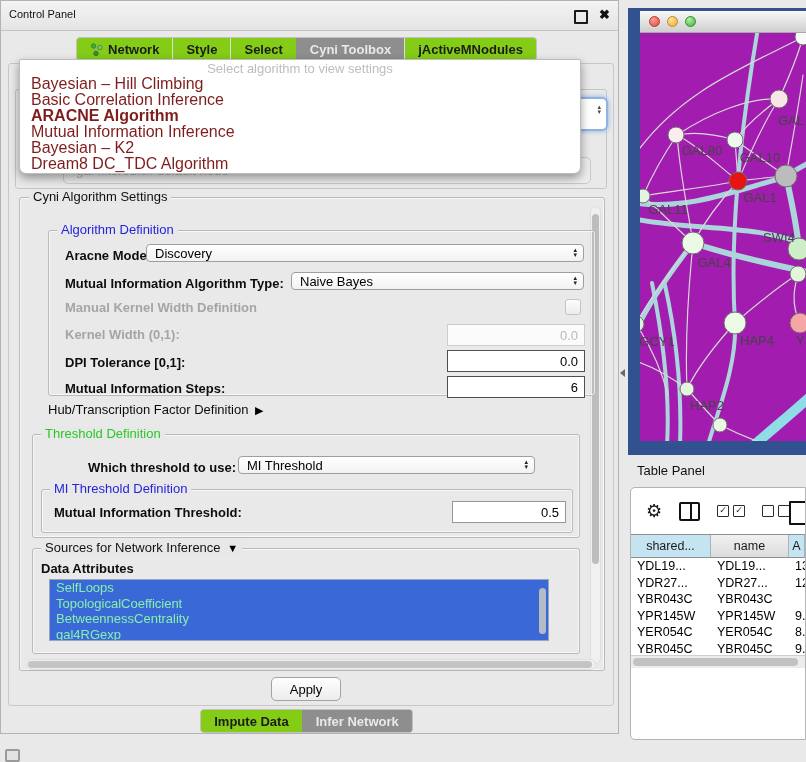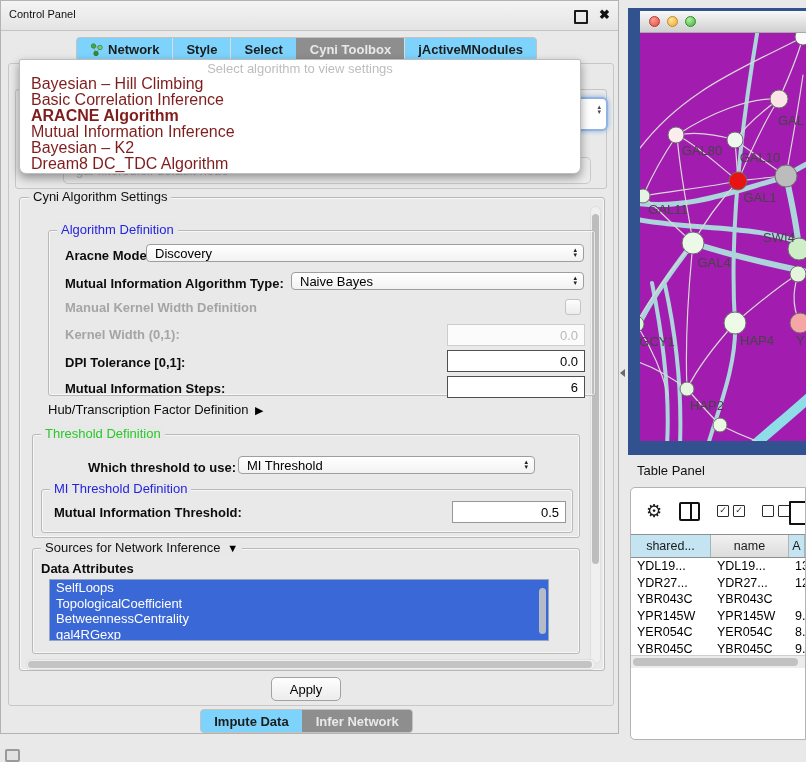--- a/index.html
+++ b/index.html
@@ -9,21 +9,21 @@
   #control-panel{position:absolute;left:0;top:0;width:619px;height:734px;background:#e9e9e9;
                  border:1px solid #b3b3b3;box-sizing:border-box;}
   .cp-titlebar{position:absolute;left:0;top:0;right:0;height:29px;
                background:linear-gradient(#f4f4f4,#e4e4e4);border-bottom:1px solid #c3c3c3;}
   .cp-title{position:absolute;left:8px;top:7px;font-size:11px;color:#111;}
   .win-float{position:absolute;right:30px;top:9px;width:10px;height:10px;border:2px solid #1a1a1a;
              border-radius:1px;background:transparent;}
   .win-close{position:absolute;right:8px;top:6px;font-size:13px;font-weight:bold;color:#111;}
   
   .tabbar{position:absolute;left:0;right:6px;display:flex;justify-content:center;}
-  .tabbar-inner{display:inline-flex;background:#7dd3fc;border:1px solid #c2c2c2;border-radius:4px;
+  .tabbar-inner{display:inline-flex;background:#84cc16;border:1px solid #c2c2c2;border-radius:4px;
                 overflow:hidden;height:22px;}
   .tab{display:flex;align-items:center;gap:5px;padding:0 13px;font-size:13px;font-weight:600;
        color:#1c1c1c;border-left:1px solid #dcdcdc;white-space:nowrap;}
   .tab:first-child{border-left:none;}
   .tab.selected{background:#8e8e8e;color:#e9e9e9;border-left-color:#8e8e8e;}
   #top-tabs{top:36px;}
   #bottom-tabs{top:708px;}
   
   .hidden-group{position:absolute;left:14px;top:88px;width:590px;height:98px;border:1px solid #c6c6c6;
                 border-radius:3px;z-index:1;}
@@ -67,21 +67,21 @@
   
   .vscroll{position:absolute;width:11px;background:#f0f0f0;border:1px solid #dedede;
            border-radius:6px;box-sizing:border-box;}
   .vthumb{position:absolute;left:1px;width:7px;background:#bdbdbd;border-radius:4px;}
   .hscroll{position:absolute;height:11px;background:#f0f0f0;border:1px solid #dedede;
            border-radius:6px;box-sizing:border-box;}
   .hthumb{position:absolute;top:1px;height:7px;background:#c4c4c4;border-radius:4px;}
   
   .attr-list{position:absolute;background:#3a68d6;border:1px solid #97a6bc;overflow:hidden;
              box-sizing:border-box;}
-  .attr-item{font-size:13px;line-height:15.5px;color:#ffffff;padding-left:6px;white-space:nowrap;}
+  .attr-item{font-size:13px;line-height:15.5px;color:#86efac;padding-left:6px;white-space:nowrap;}
   .list-thumb{position:absolute;right:2px;top:8px;width:7px;height:46px;background:#b5bbc7;
               border-radius:4px;}
   
   .apply-btn{position:absolute;left:270px;top:676px;width:68px;height:22px;
              background:linear-gradient(#fefefe,#ececec);border:1px solid #a2a2a2;border-radius:5px;
              font-size:13px;color:#000;display:flex;align-items:center;justify-content:center;}
   .expander{display:inline-block;font-size:11px;color:#000;}
   
   .divider-arrow{position:absolute;left:620px;top:369px;width:0;height:0;
                  border-top:4px solid transparent;border-bottom:4px solid transparent;

